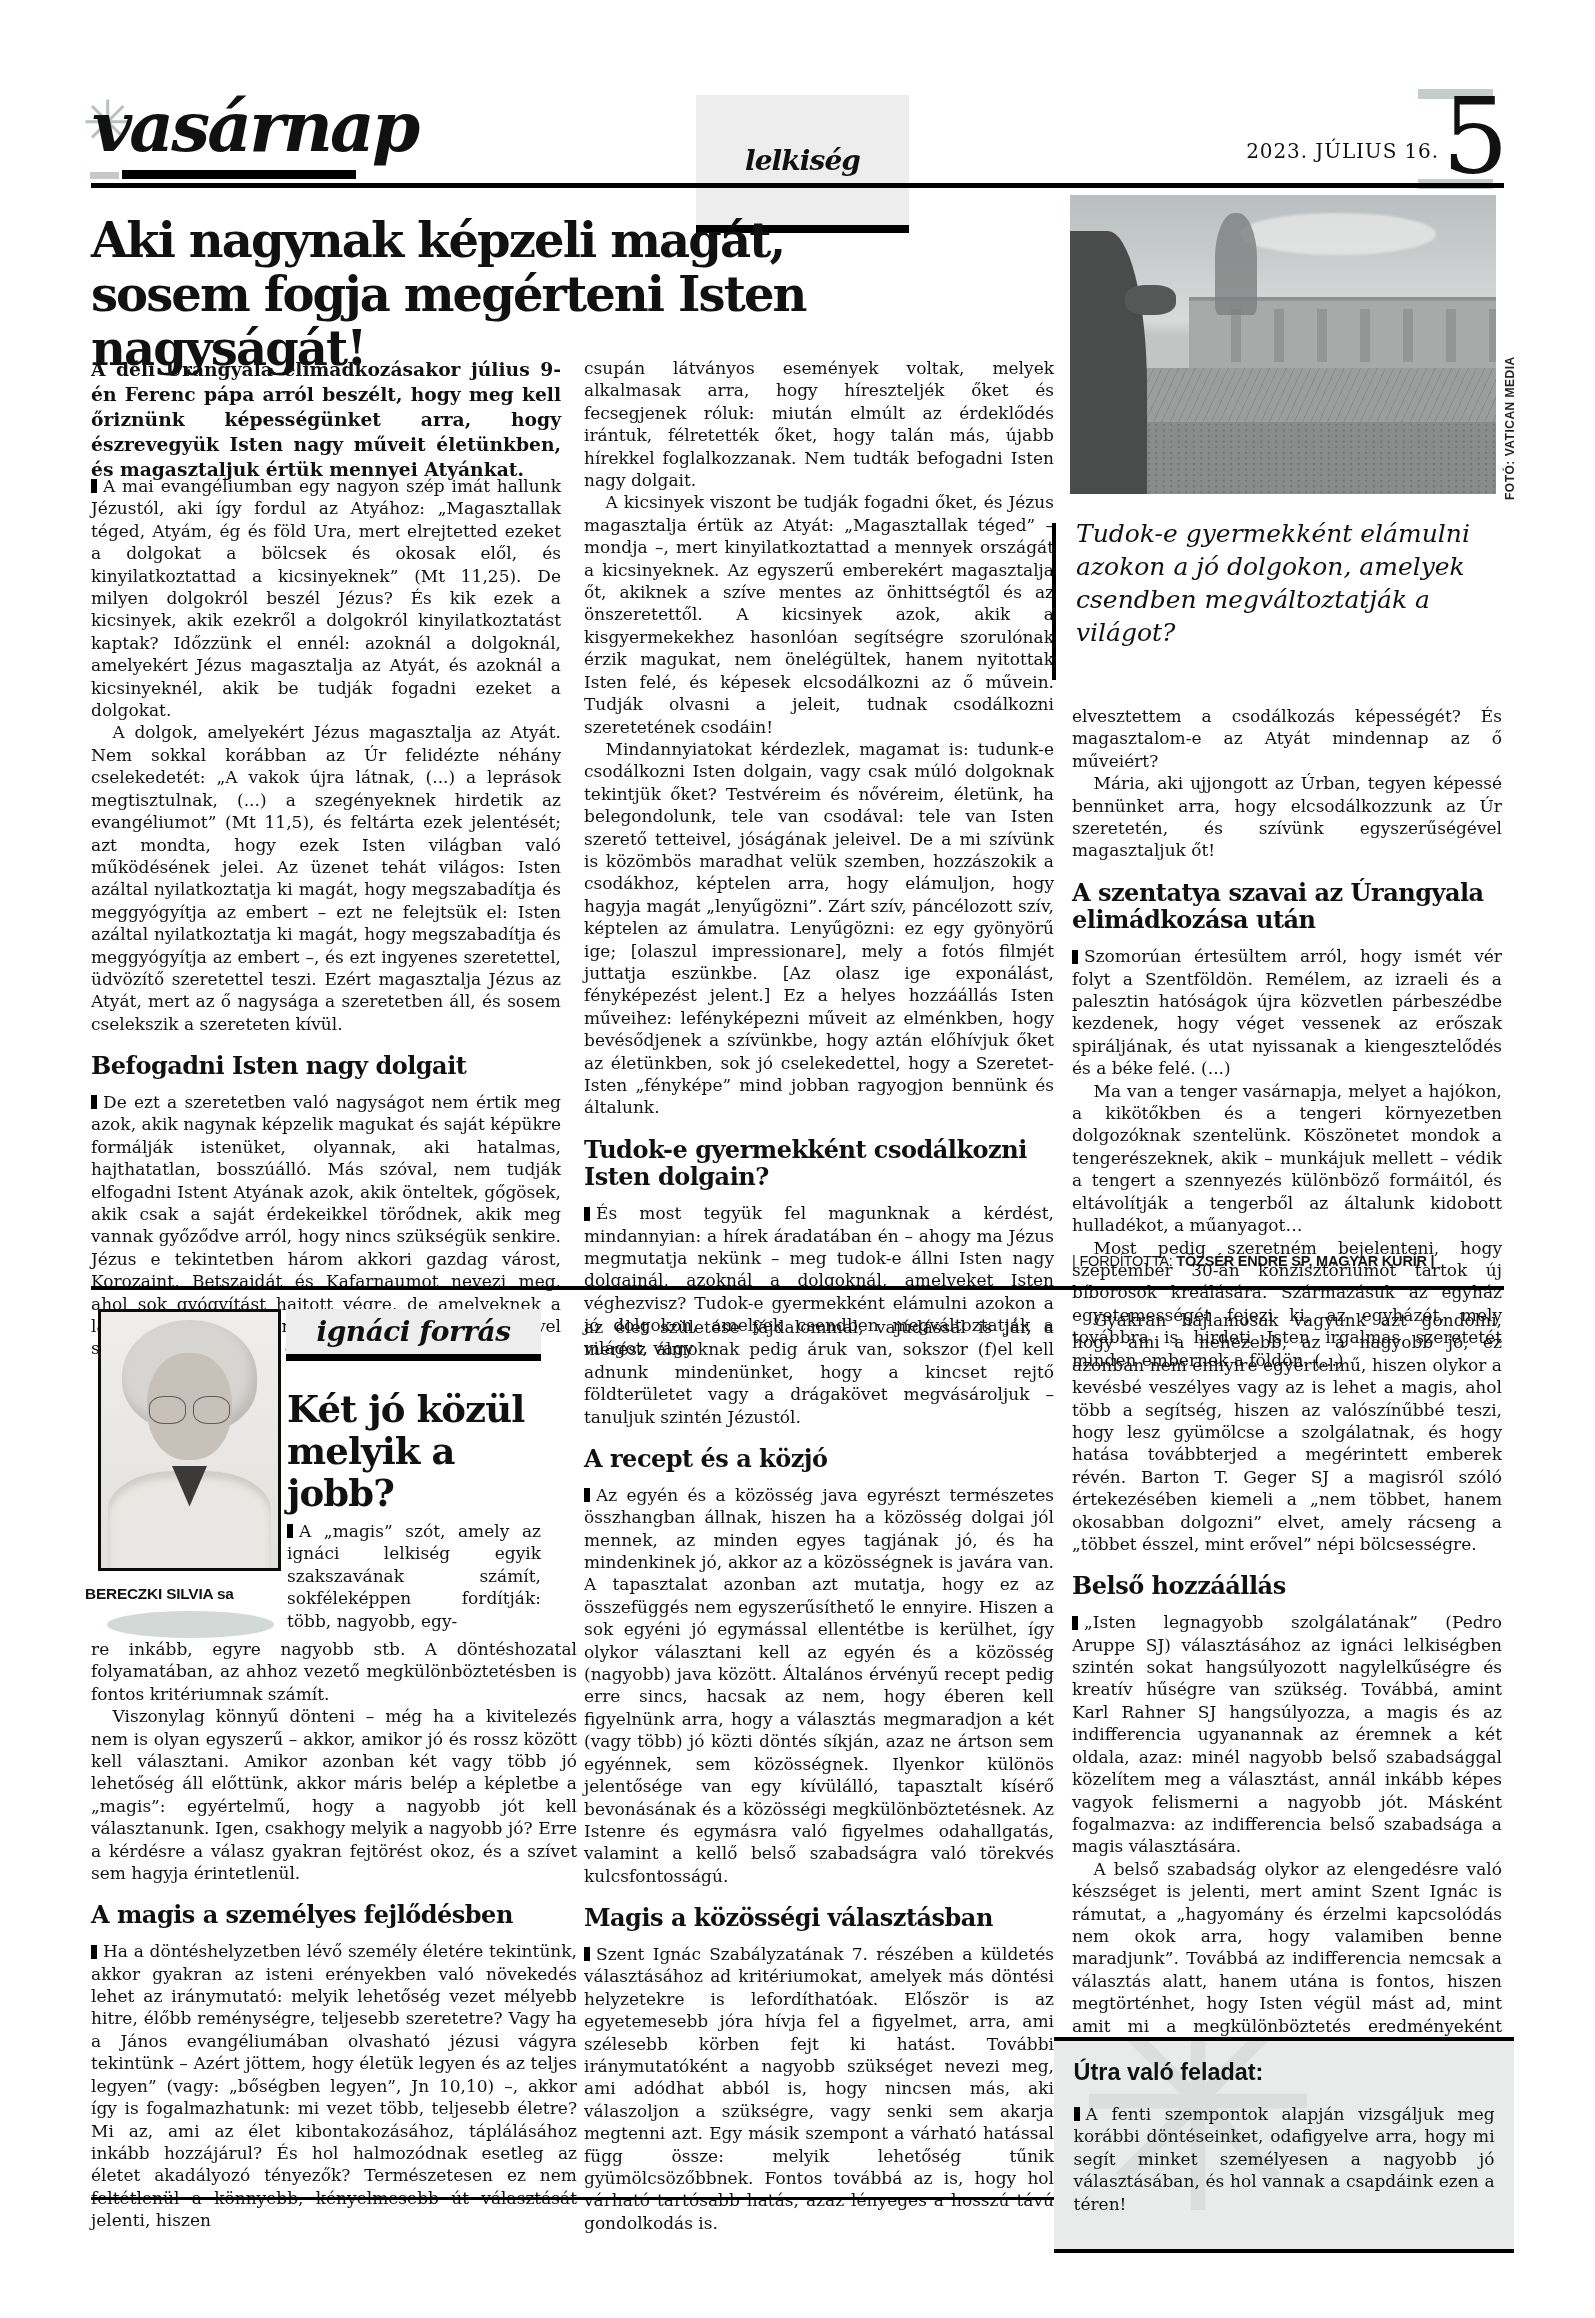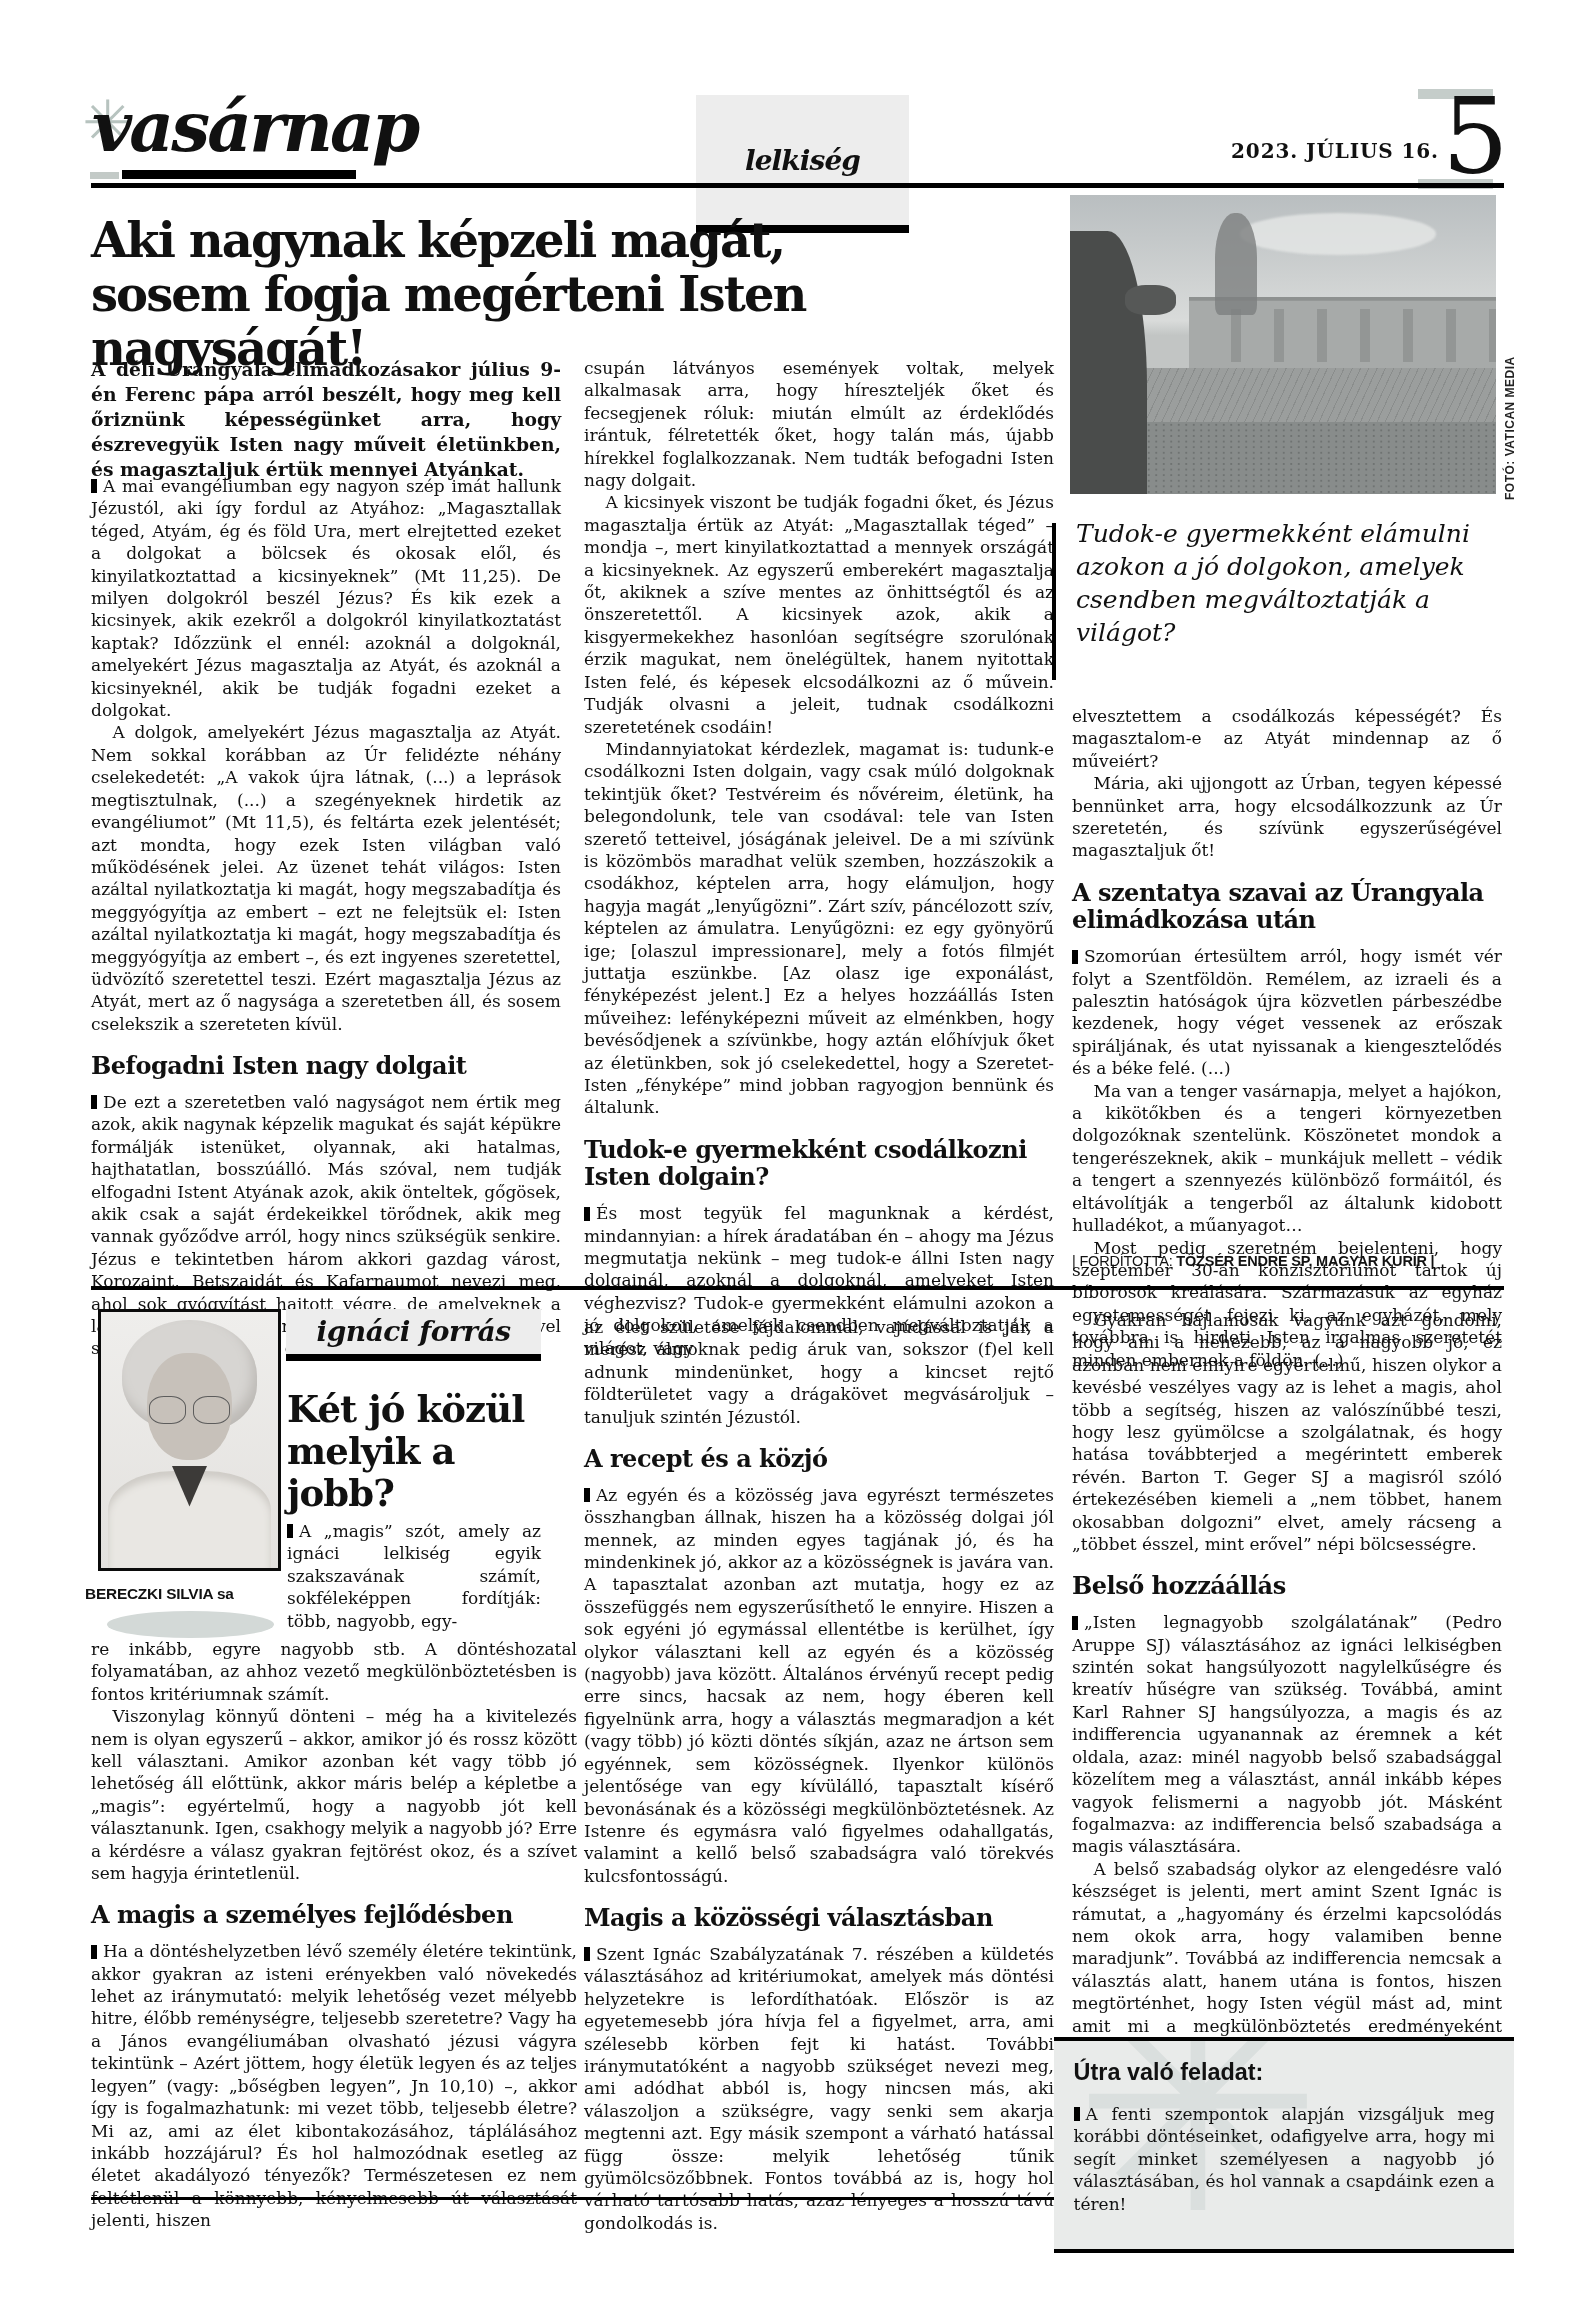--- a/index.html
+++ b/index.html
@@ -8,21 +8,21 @@
   .abs{position:absolute;}
   
   #logo-star{left:82px;top:87px;font-family:"DejaVu Sans",sans-serif;font-size:61px;color:#b7c3bf;z-index:1;}
   #logo{left:92px;top:92px;font-style:italic;font-weight:bold;font-size:69px;letter-spacing:-2.8px;z-index:2;line-height:1;}
   #logo-bar-gray{left:90px;top:172px;width:29px;height:7px;background:#c3cac7;}
   #logo-bar{left:122px;top:170px;width:234px;height:9.3px;background:#000;}
   #section-box{left:696px;top:95px;width:213px;height:130px;background:#ededed;
                display:flex;align-items:center;justify-content:center;}
   #section-box:after{content:"";position:absolute;left:0;bottom:-7.5px;width:100%;height:7.5px;background:#000;}
   #section-label{font-style:italic;font-weight:bold;font-size:28px;letter-spacing:-0.9px;}
-  #issue-date{left:1168px;top:139px;width:271px;text-align:right;font-weight:bold;font-size:20px;letter-spacing:0.9px;}
+  #issue-date{left:1168px;top:139px;width:271px;text-align:right;font-weight:normal;font-size:20px;letter-spacing:0.9px;}
   #page-number{left:1442px;top:92px;font-size:105px;line-height:0.86;font-weight:400;}
   #pn-bar-top{left:1418px;top:89px;width:75px;height:10.3px;background:#c5cdca;}
   #pn-bar-bottom{left:1418px;top:179px;width:75px;height:10.3px;background:#c5cdca;}
   #rule-header{left:91px;top:183px;width:1413px;height:4.7px;background:#000;}
   
   #a1-headline{left:91px;top:214px;width:981px;font-weight:bold;font-size:48px;
                line-height:1.12;letter-spacing:-1.9px;}
   #a1-lead{left:91px;top:357px;width:470px;font-weight:bold;font-size:18.7px;line-height:1.33;text-align:justify;}
   .col{text-align:justify;font-size:17px;line-height:22.4px;}
   #a1-col1{left:91px;top:475px;width:470px;}

